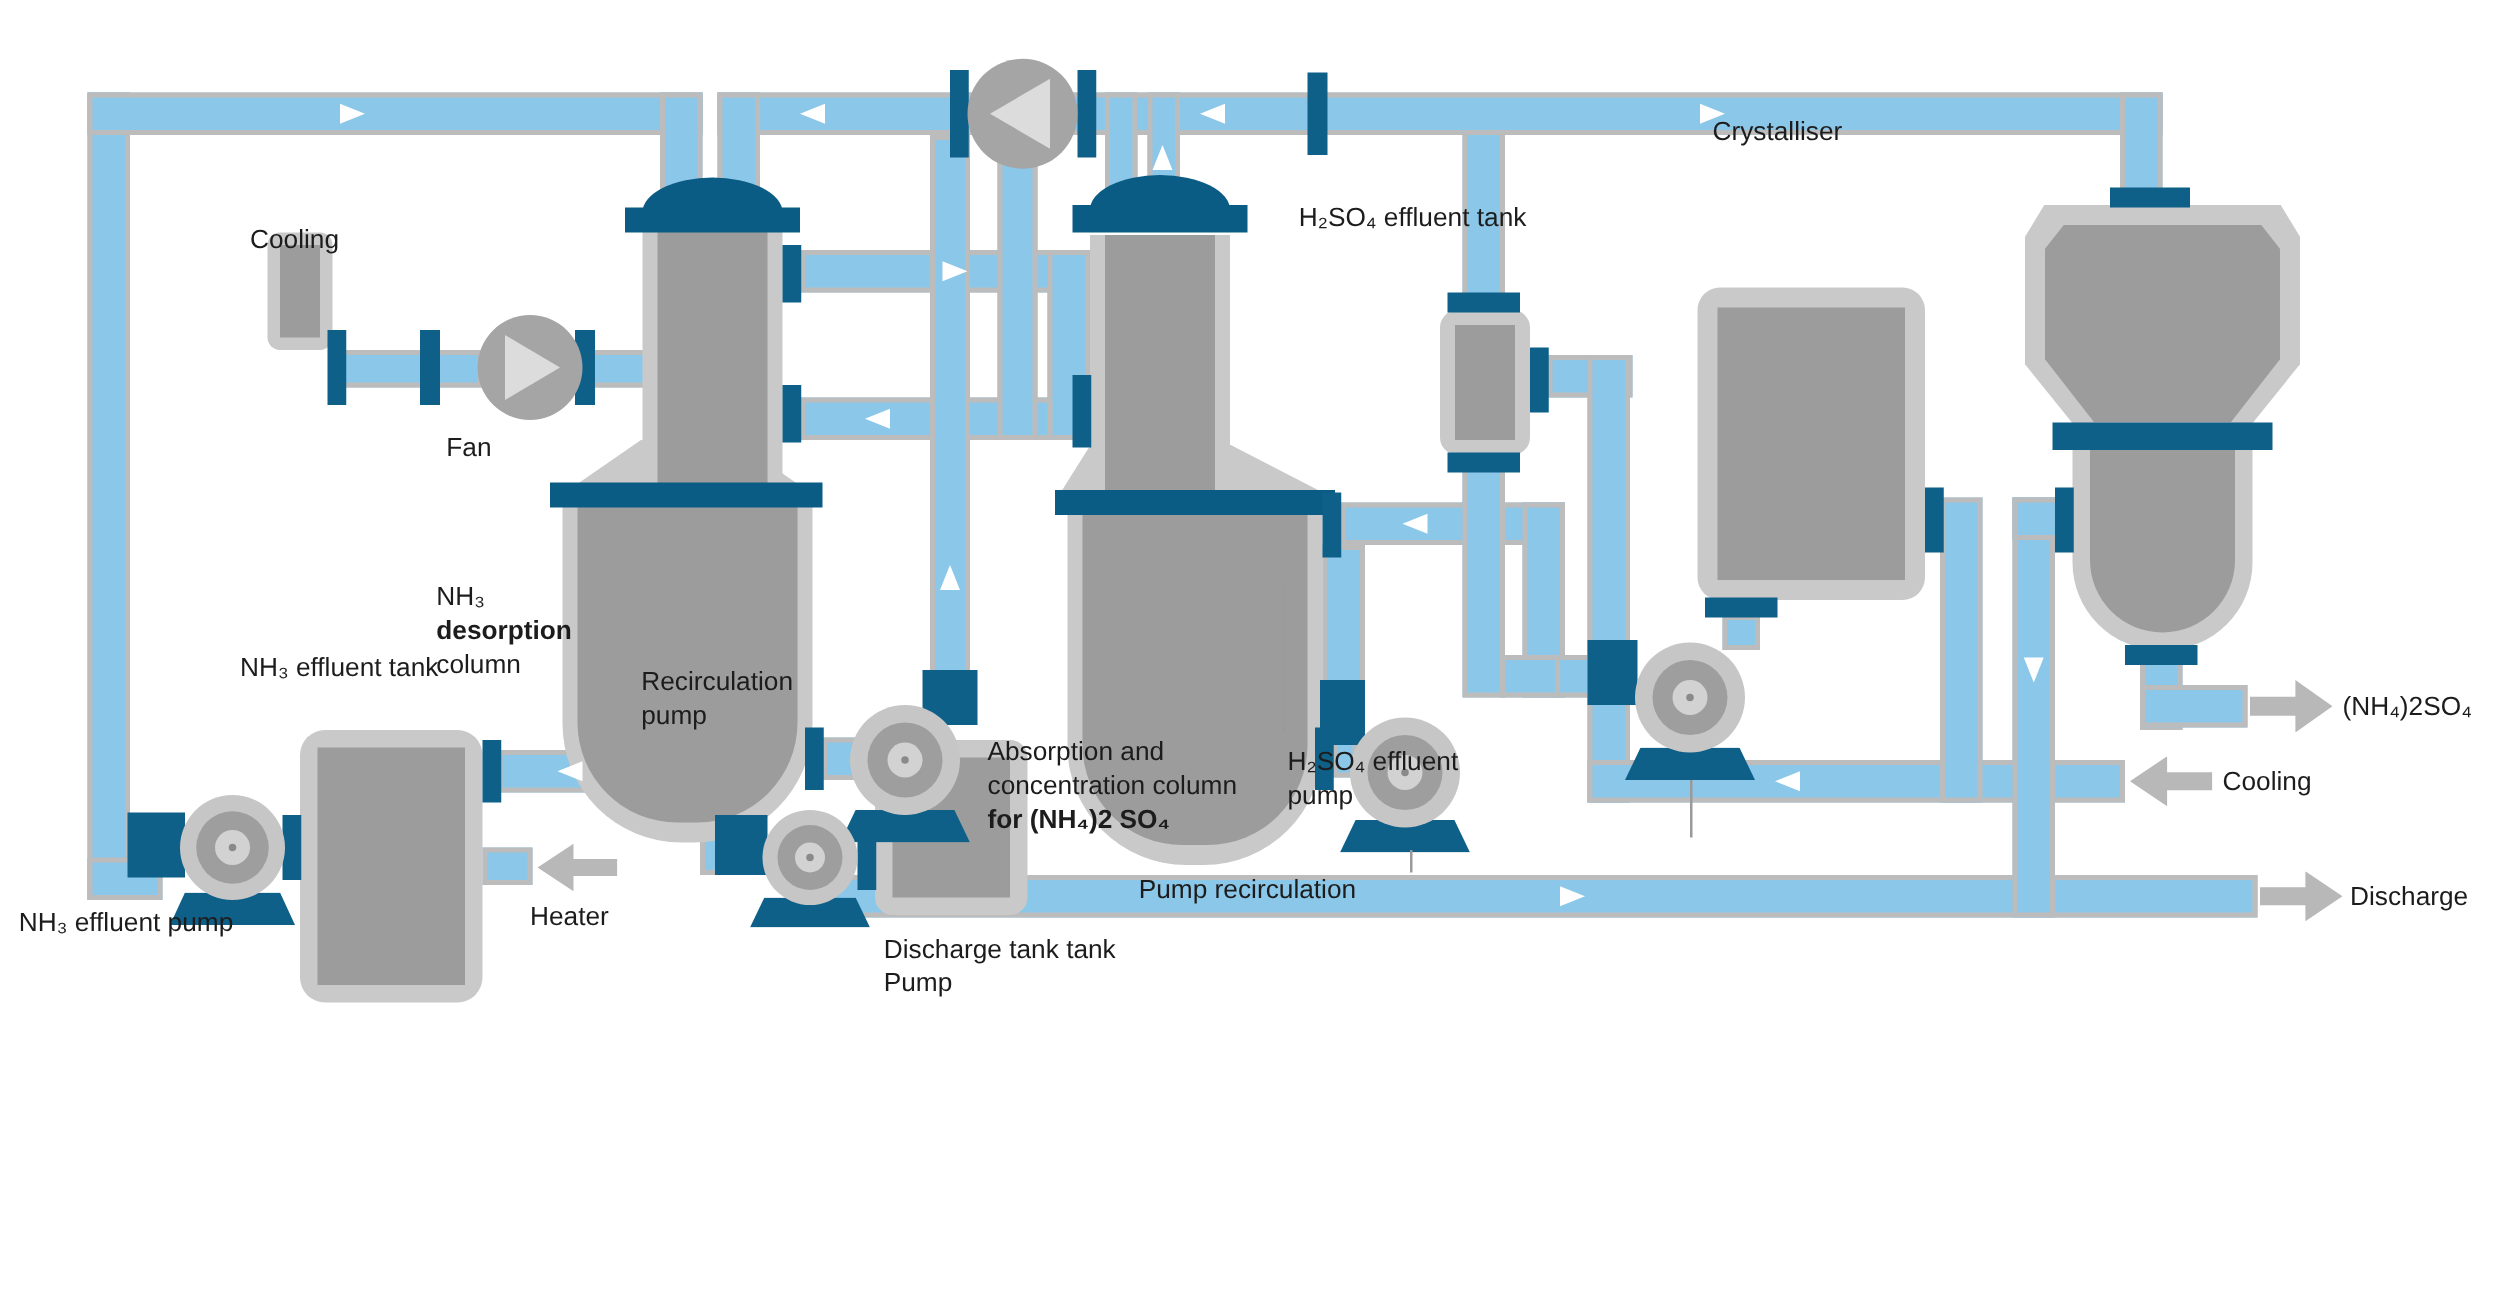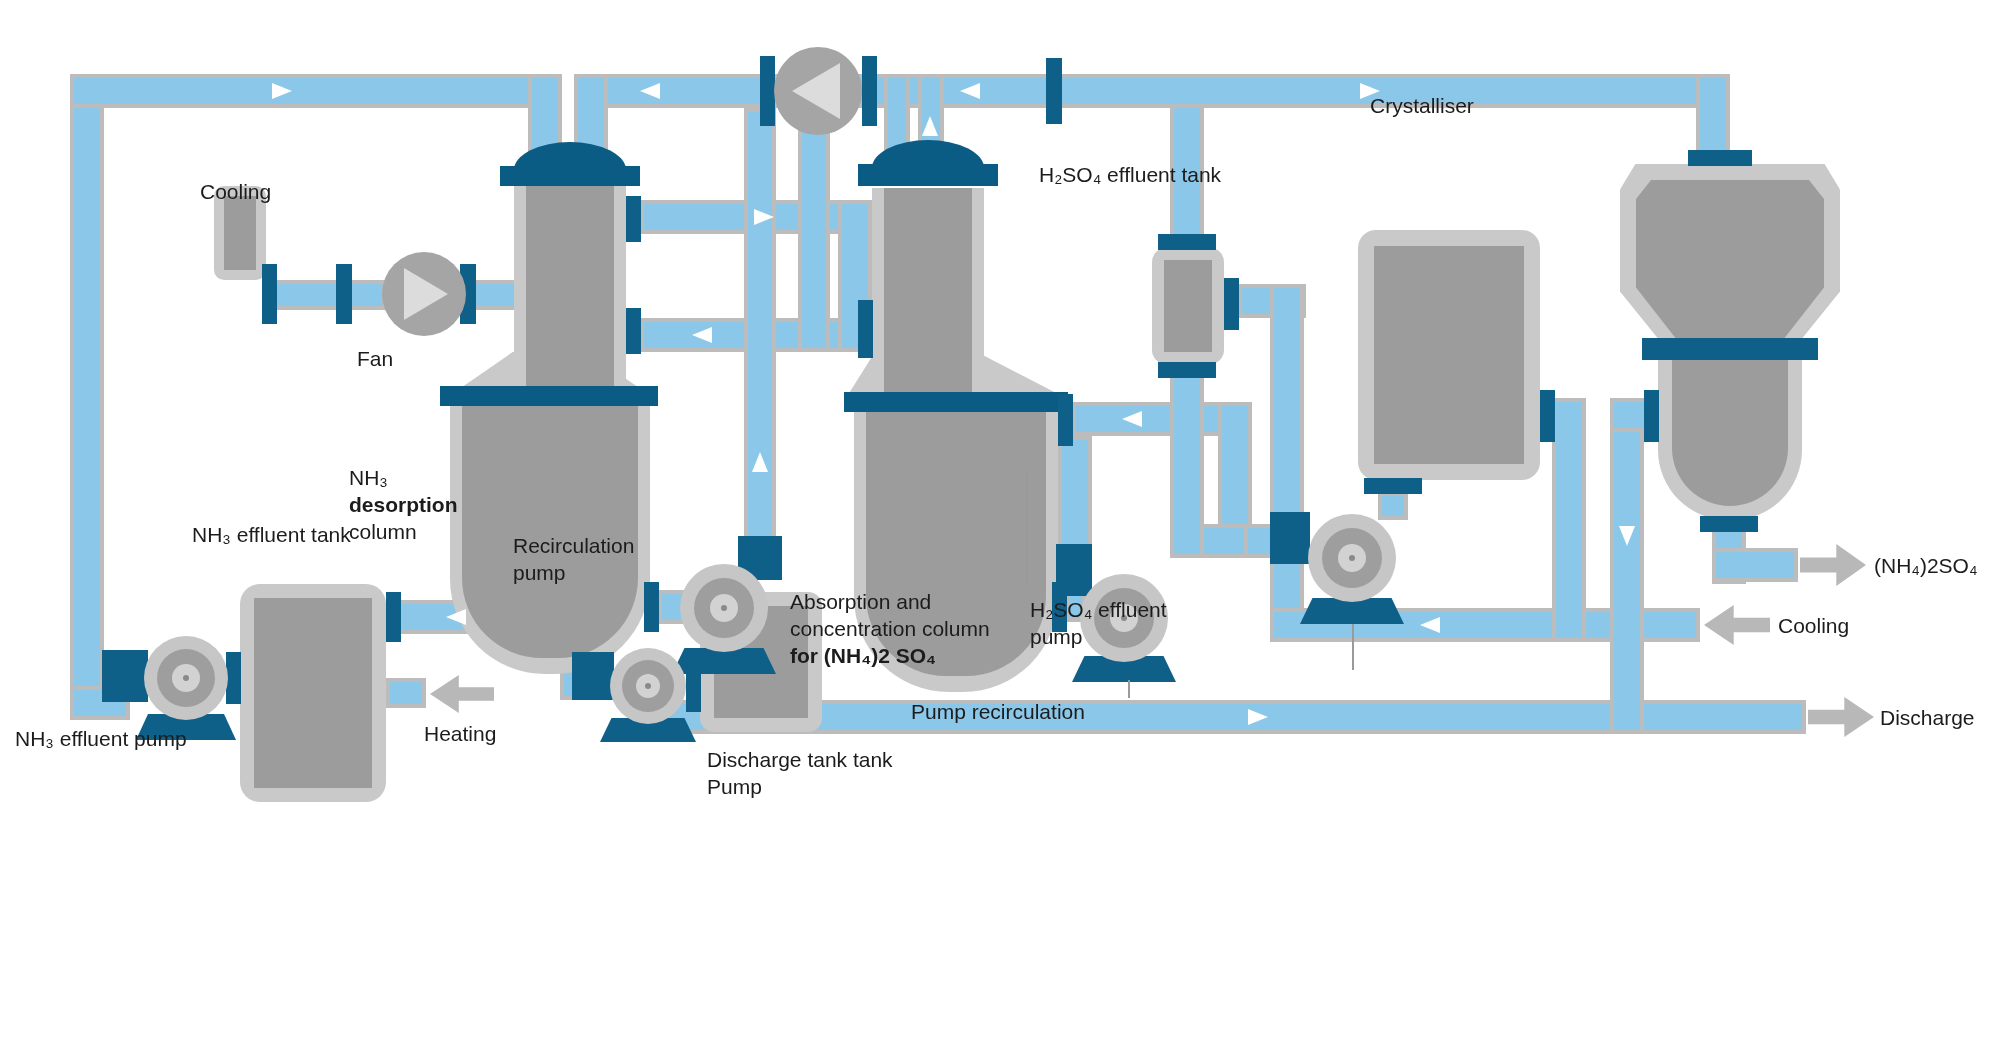--- a/index.html
+++ b/index.html
@@ -214,21 +214,21 @@
   <div class="lbl" style="left:192px;top:521px;">NH₃ effluent tank</div>
   <div class="lbl" style="left:513px;top:532px;">Recirculation</div>
   <div class="lbl" style="left:513px;top:559px;">pump</div>
   <div class="lbl" style="left:790px;top:588px;">Absorption and</div>
   <div class="lbl" style="left:790px;top:615px;">concentration column</div>
   <div class="lbl" style="left:790px;top:642px;font-weight:bold;">for (NH₄)2 SO₄</div>
   <div class="lbl" style="left:1030px;top:596px;">H₂SO₄ effluent</div>
   <div class="lbl" style="left:1030px;top:623px;">pump</div>
   <div class="lbl" style="left:911px;top:698px;">Pump recirculation</div>
   <div class="lbl" style="left:15px;top:725px;">NH₃ effluent pump</div>
-  <div class="lbl" style="left:424px;top:720px;">Heating</div>
+  <div class="lbl" style="left:424px;top:720px;">Heater</div>
   <div class="lbl" style="left:707px;top:746px;">Discharge tank tank</div>
   <div class="lbl" style="left:707px;top:773px;">Pump</div>
   <div class="lbl" style="left:1039px;top:161px;">H₂SO₄ effluent tank</div>
   <div class="lbl" style="left:1370px;top:92px;">Crystalliser</div>
   <div class="lbl" style="left:1874px;top:552px;">(NH₄)2SO₄</div>
   <div class="lbl" style="left:1778px;top:612px;">Cooling</div>
   <div class="lbl" style="left:1880px;top:704px;">Discharge</div>
 
 </div>
 

